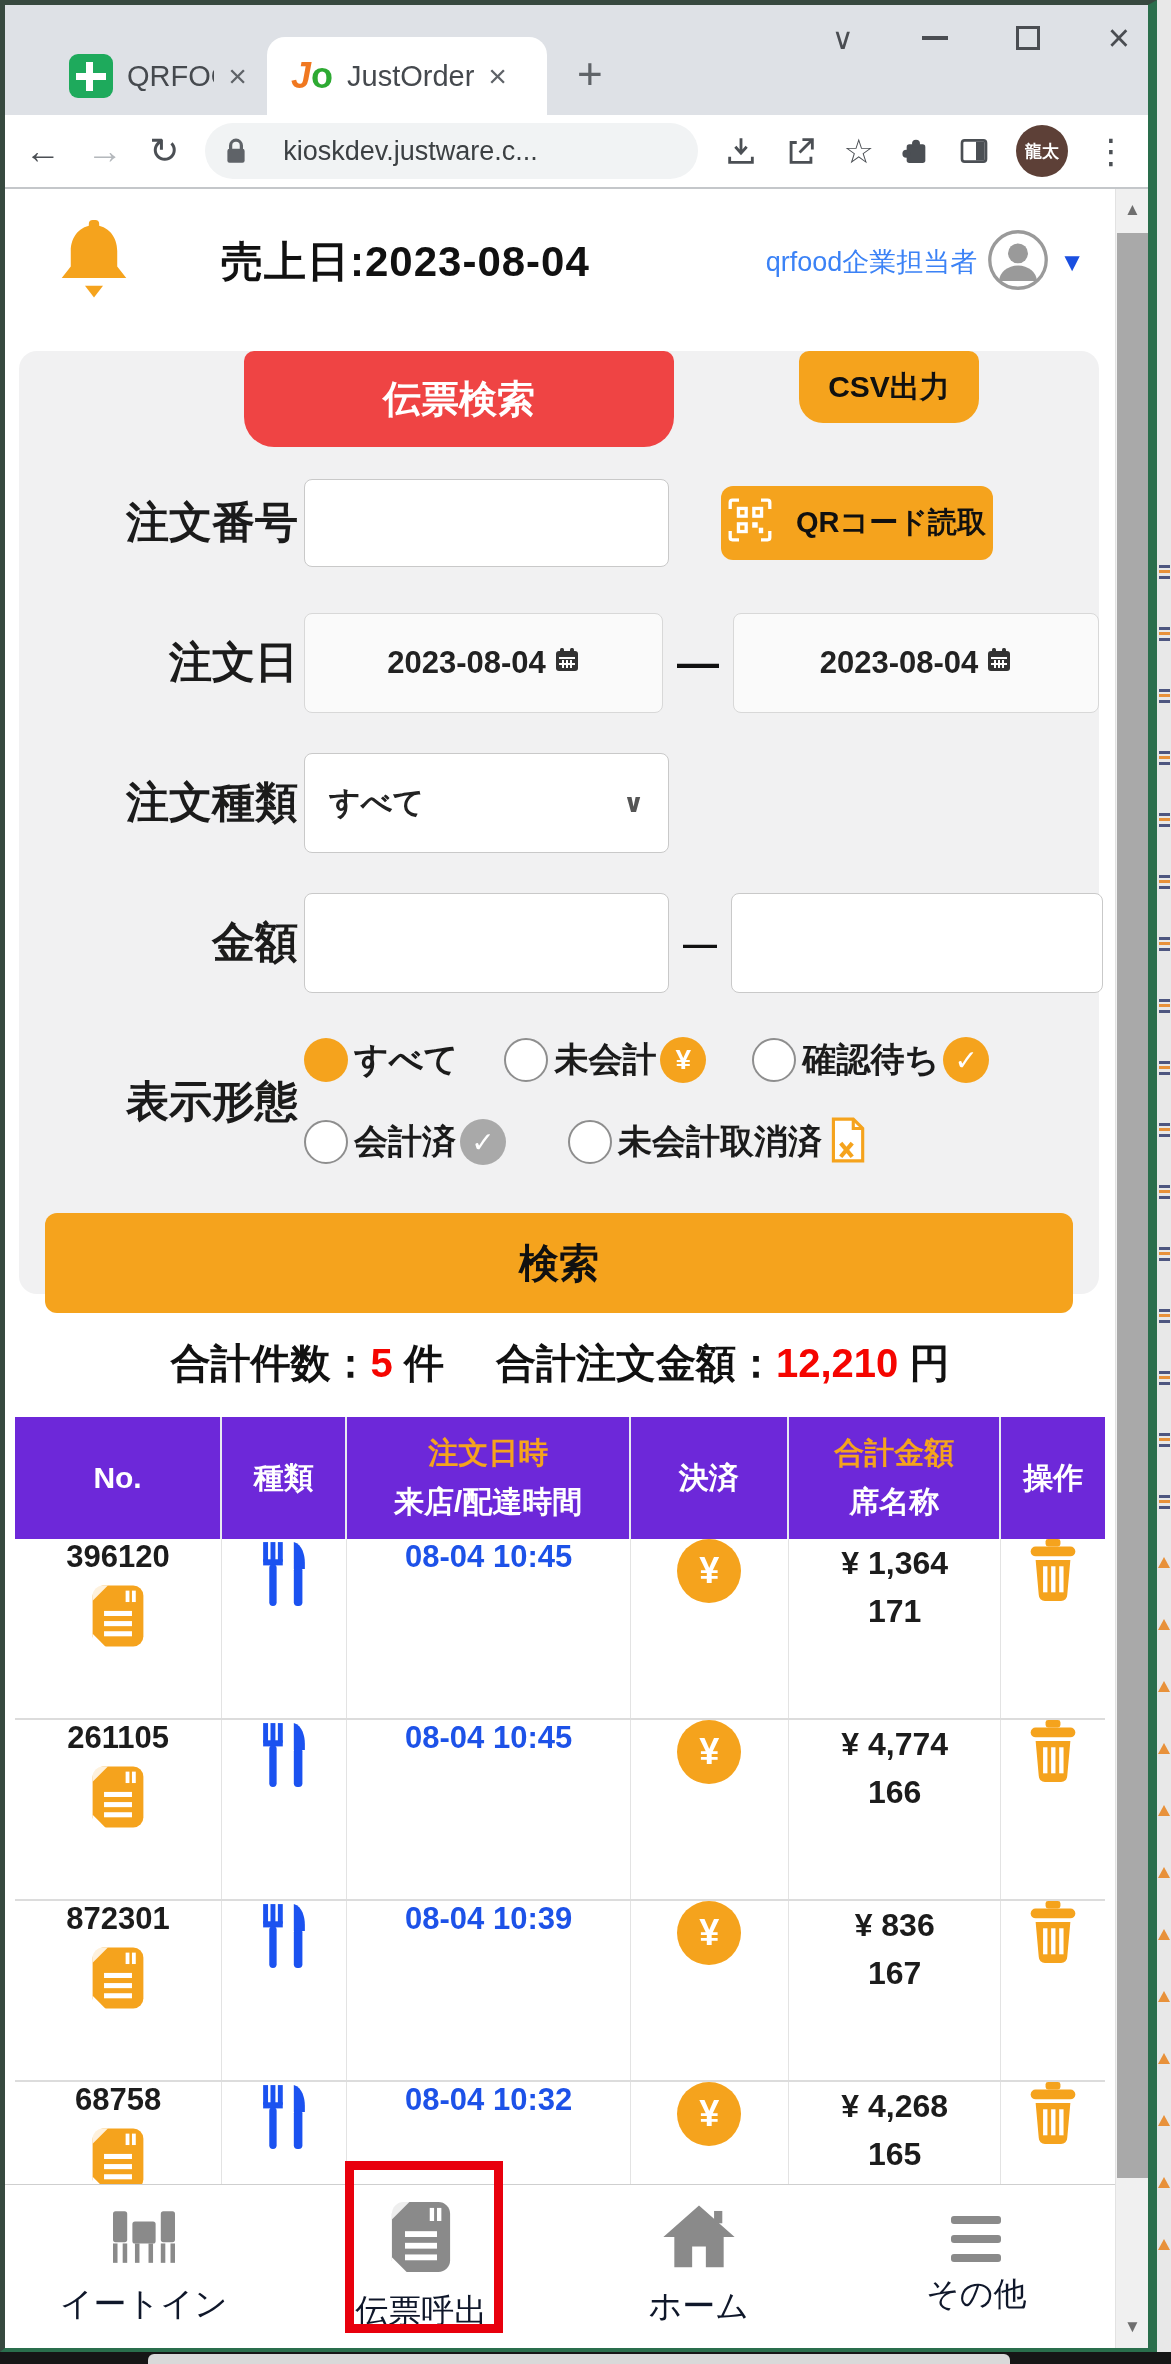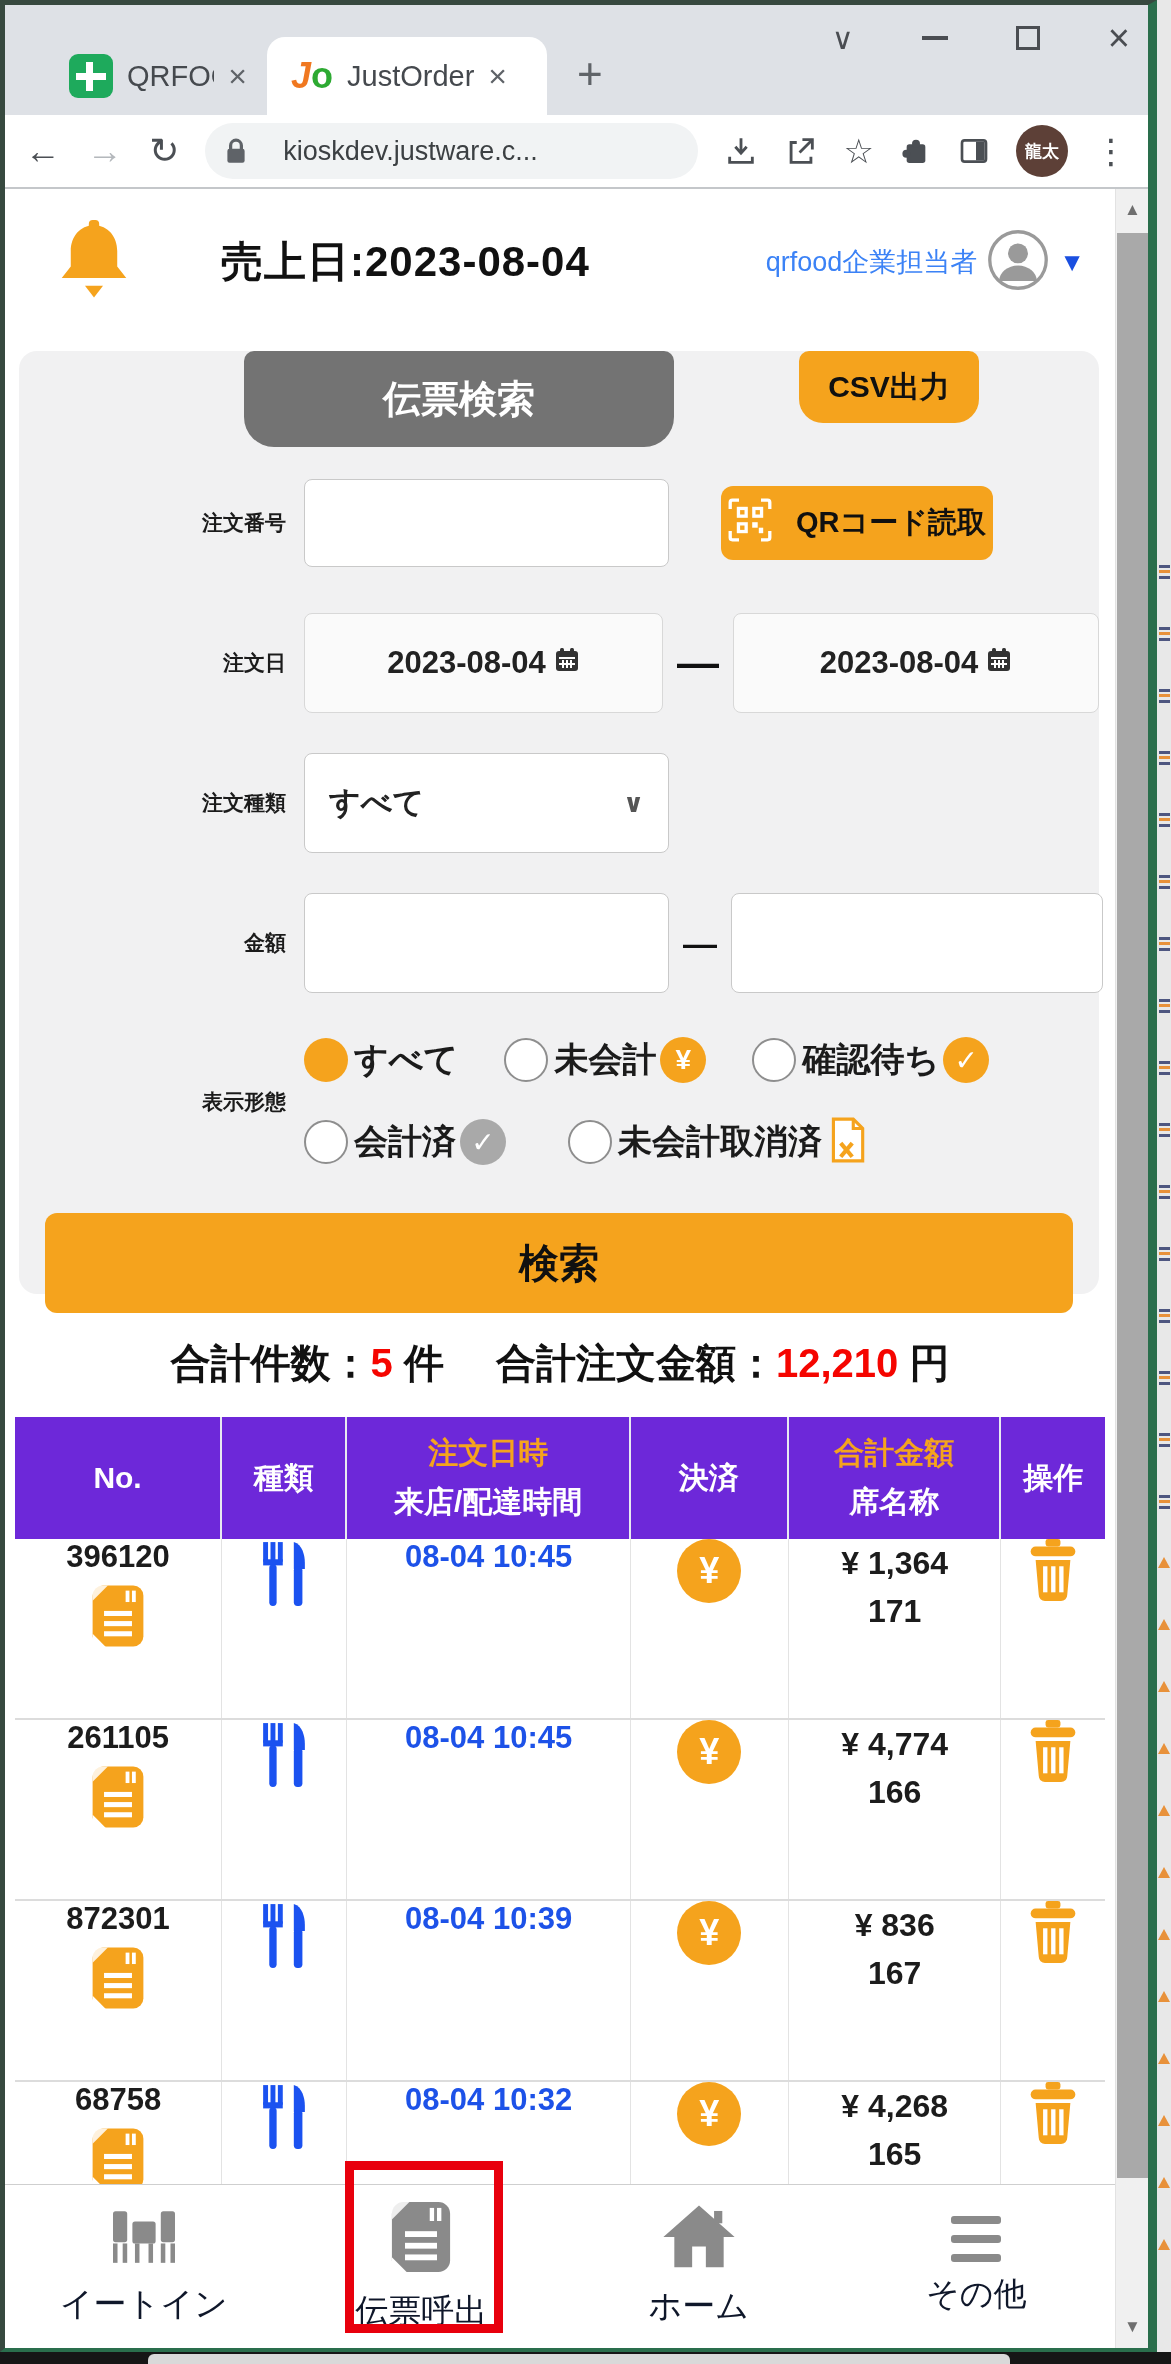--- a/index.html
+++ b/index.html
@@ -69,27 +69,27 @@
   
   .app-header { display:flex; align-items:center; padding:26px 30px 0 52px; height:120px; }
   .page-title { font-size:42px; font-weight:bold; color:#111; margin-left:90px; letter-spacing:1px; }
   .header-right { margin-left:auto; display:flex; align-items:center; gap:10px; }
   .user-name { font-size:27px; color:#3b82f6; }
   .dropdown-caret { color:#1a4fe0; font-size:26px; }
 
   
   .card { margin:42px 16px 0 14px; background:#f1f1f2; border-radius:18px; padding-bottom:20px; position:relative; height:943px; }
   .card-top { display:flex; height:96px; }
-  .btn-slip-search { margin-left:225px; width:430px; height:96px; background:#737373; color:#fff; border:none;
+  .btn-slip-search { margin-left:225px; width:430px; height:96px; background:#ef4444; color:#fff; border:none;
     border-radius:10px 10px 30px 30px; font-size:38px; font-weight:bold; font-family:inherit; }
   .btn-csv { margin-left:125px; width:180px; height:72px; background:#f5a31d; color:#101010; border:none;
     border-radius:10px 10px 24px 24px; font-size:30px; font-weight:bold; font-family:inherit; }
 
   .form-row { display:flex; align-items:center; margin-left:20px; }
-  .form-label { width:265px; text-align:right; padding-right:18px; font-size:21px; font-weight:bold; color:#1b1b1b; flex:none; }
+  .form-label { width:265px; text-align:right; padding-right:6px; font-size:43px; font-weight:bold; color:#1b1b1b; flex:none; }
   .text-input { width:365px; height:88px; background:#fff; border:1px solid #c9c9c9; border-radius:8px; font-size:30px; padding:0 16px; font-family:inherit; }
   .btn-qr { margin-left:52px; width:272px; height:74px; background:#f5a31d; border:none; border-radius:12px;
     display:flex; align-items:center; justify-content:center; gap:24px; font-size:29px; font-weight:bold; color:#101010; font-family:inherit; }
   .date-input { width:365px; height:100px; background:#fafafa; border:1px solid #d8d8d8; border-radius:8px;
     display:flex; align-items:center; justify-content:center; gap:8px; font-size:31px; font-weight:bold; color:#222; }
   .range-dash { font-size:42px; font-weight:bold; color:#111; margin:0 14px; }
   .range-dash.thin { font-size:34px; }
   .date-input.second { width:372px; }
   .select-box { width:365px; height:100px; background:#fff; border:1px solid #c9c9c9; border-radius:8px;
     display:flex; align-items:center; padding:0 24px; font-size:31px; font-weight:bold; color:#222; }

